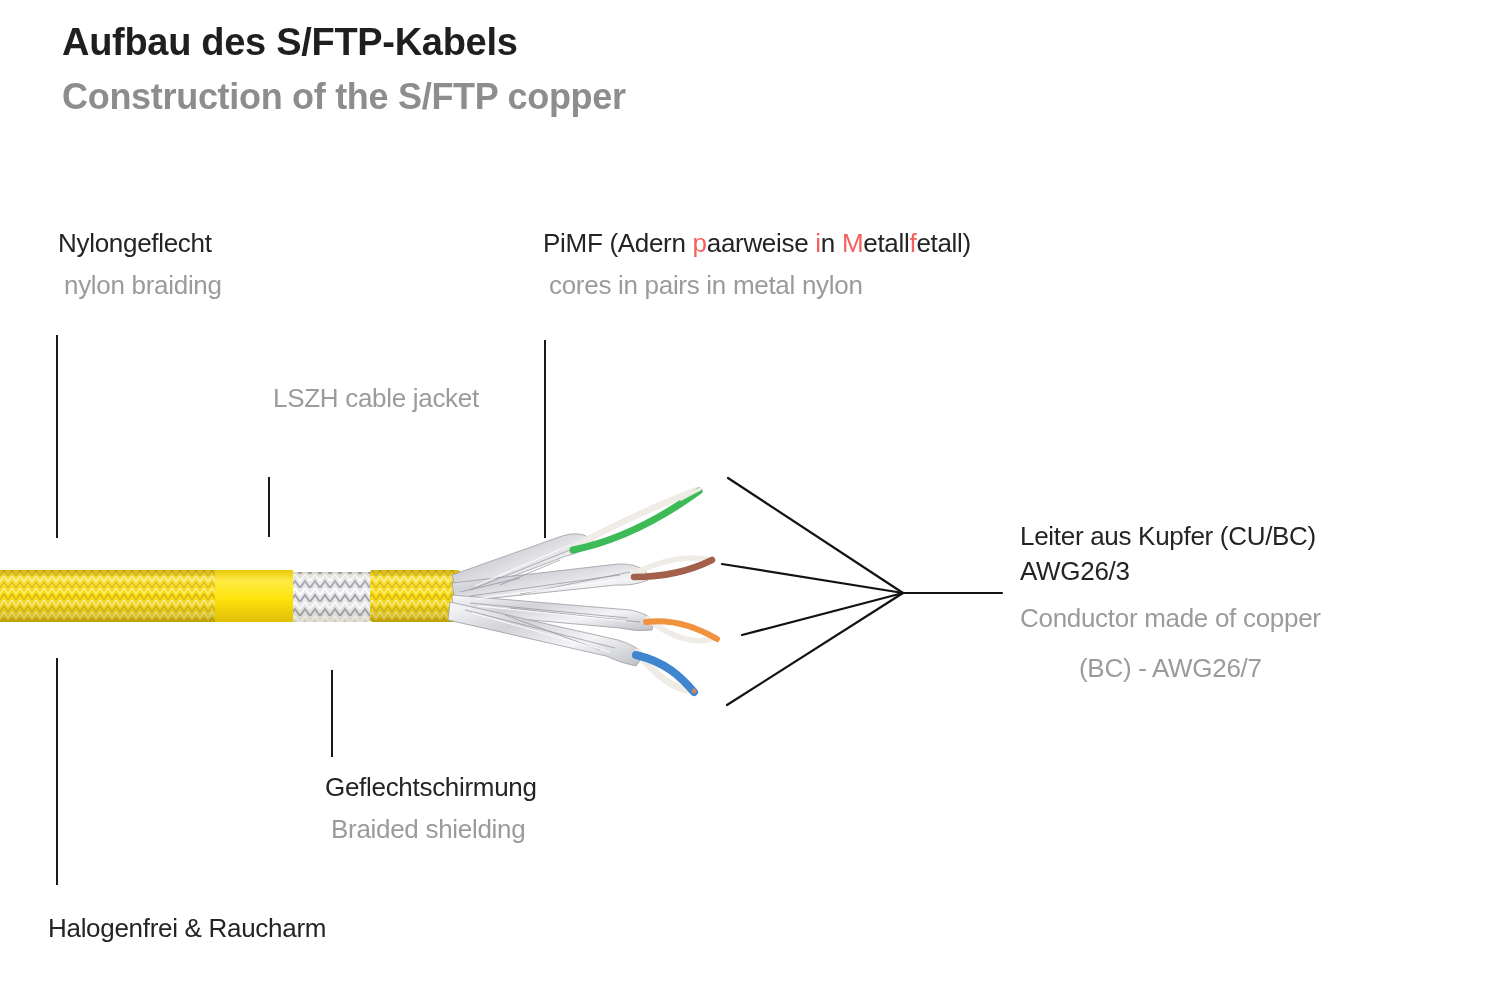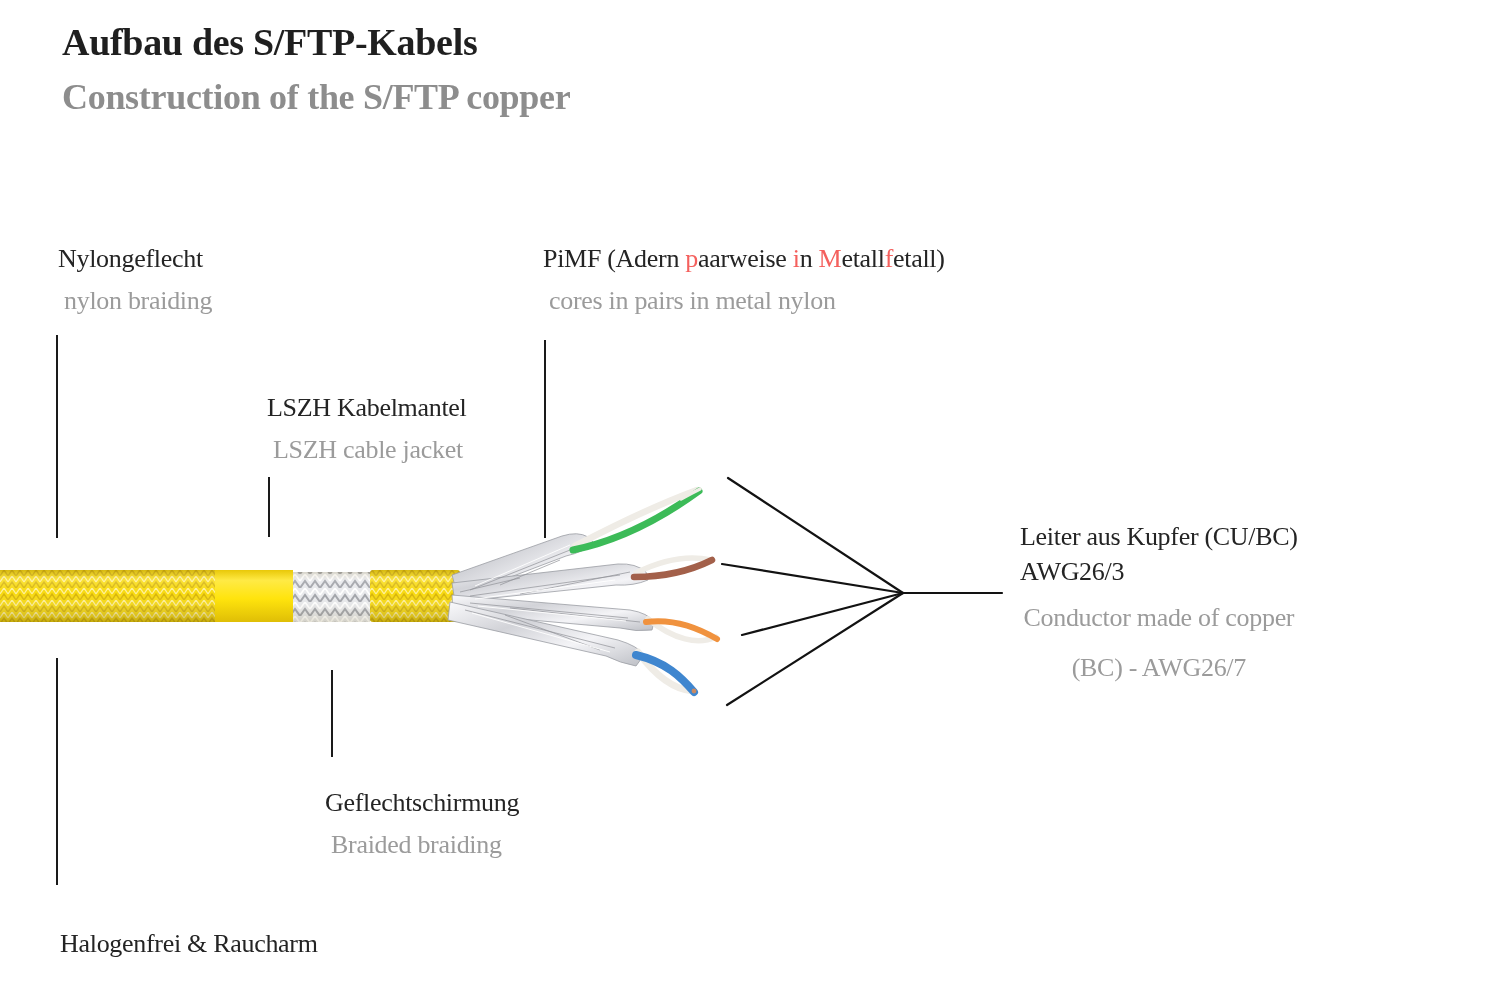--- a/index.html
+++ b/index.html
@@ -10,26 +10,26 @@
     --c-line_black:#1a1a1a;
     --c-wire_green:#3cbb58;
     --c-wire_brown:#a3604a;
     --c-wire_orange:#f0923e;
     --c-wire_blue:#3f86cf;
     --c-wire_white:#efece6;
   }
   html,body{margin:0;padding:0;background:#ffffff;}
   .stage{
     position:relative;width:1330px;height:1000px;background:#ffffff;overflow:hidden;
-    font-family:Liberation Serif, serif;letter-spacing:-0.3px;
+    font-family:Liberation Sans, sans-serif;letter-spacing:-0.3px;
   }
   .title-de{position:absolute;left:62px;top:20px;font-size:38px;line-height:44px;font-weight:bold;color:#1f1f1f;}
   .title-en{position:absolute;left:62px;top:76px;font-size:36px;line-height:42px;font-weight:bold;color:var(--c-subtitle_gray);}
   .label{position:absolute;}
-  .label .de{font-size:26px;line-height:30px;color:var(--c-text_dark);margin:16px 0 12px 0;}
+  .label .de{font-size:26px;line-height:30px;color:var(--c-text_dark);margin:0 0 12px 0;}
   .label .en{font-size:26px;line-height:30px;color:var(--c-text_gray);margin:6px;}
   .label.tight .de{margin-bottom:-1px;}
   .label.multi .de{line-height:35px;margin:0;}
   .label.multi .en{line-height:34px;margin:12px 0 0 0;text-align:center;}
   .seg-red{color:var(--c-accent_red);}
   .seg-dark{color:var(--c-text_dark);}
   .seg-gray{color:var(--c-text_gray);}
   .vline{position:absolute;width:2px;background:var(--c-line_black);}
   .wire-white{stroke:var(--c-wire_white);}
   .wire-green{stroke:var(--c-wire_green);}
@@ -49,37 +49,36 @@
     <p class="de">Nylongeflecht</p>
     <p class="en">nylon braiding</p>
   </div>
 
   <div class="label" style="left:543px;top:228px;">
     <p class="de"><span class="seg-dark">PiMF (Adern </span><span class="seg-red">p</span><span class="seg-dark">aarweise </span><span class="seg-red">i</span><span class="seg-dark">n </span><span class="seg-red">M</span><span class="seg-dark">etall</span><span class="seg-red">f</span><span class="seg-dark">etall)</span></p>
     <p class="en">cores in pairs in metal nylon</p>
   </div>
 
   <div class="label" style="left:267px;top:377px;">
-    <p class="de">LSZH Kabelmantel</p>
     <p class="en">LSZH cable jacket</p>
   </div>
 
   <div class="label multi" style="left:1020px;top:519px;">
     <p class="de">Leiter aus Kupfer (CU/BC)</p>
     <p class="de">AWG26/3</p>
     <p class="en">Conductor made of copper</p>
     <p class="en" style="margin-top:16px;">(BC) - AWG26/7</p>
   </div>
 
   <div class="label" style="left:325px;top:772px;">
     <p class="de">Geflechtschirmung</p>
-    <p class="en">Braided braiding</p>
+    <p class="en">Braided shielding</p>
   </div>
 
-  <div class="label tight" style="left:60px;top:913px;">
+  <div class="label tight" style="left:48px;top:913px;">
     <p class="de">Halogenfrei &amp; Raucharm</p>
   </div>
 
   <div class="vline" style="left:56px;top:335px;height:203px;"></div>
   <div class="vline" style="left:544px;top:340px;height:198px;"></div>
   <div class="vline" style="left:268px;top:477px;height:60px;"></div>
   <div class="vline" style="left:331px;top:670px;height:87px;"></div>
   <div class="vline" style="left:56px;top:658px;height:227px;"></div>
 
   <svg style="position:absolute;left:0;top:455px;" width="1010" height="280" viewBox="0 455 1010 280" aria-hidden="true">

